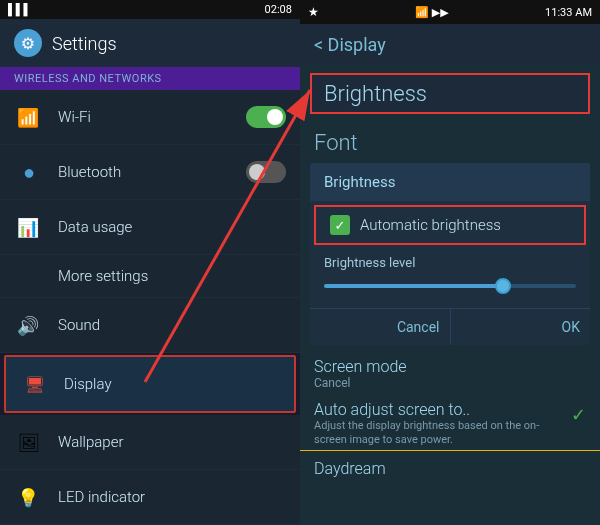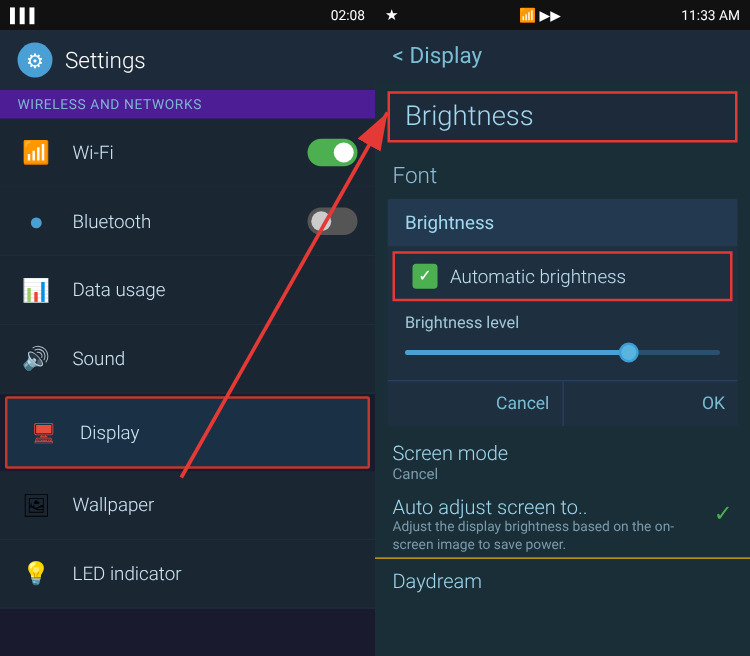--- a/index.html
+++ b/index.html
@@ -203,21 +203,21 @@
 
     .brightness-highlight-text {
       color: #a0d8ef;
       font-size: 22px;
       font-weight: 300;
     }
 
     .font-section {
       padding: 8px 14px 4px 14px;
       color: #8cbdd4;
-      font-size: 18px;
+      font-size: 22px;
       font-weight: 300;
     }
 
     .brightness-dialog {
       background: #1e3040;
       margin: 4px 10px;
       border-radius: 2px;
       overflow: hidden;
     }
 
@@ -428,20 +428,23 @@
           <div class="knob"></div>
         </div>
       </div>
     </div>
 
     <div class="menu-item">
       <div class="menu-item-icon" style="color:#e07030;">📊</div>
       <span class="menu-item-text">Data usage</span>
     </div>
 
+    <div class="more-settings-item">
+      <span class="more-settings-text">More settings</span>
+    </div>
 
 
     <div class="menu-item">
       <div class="menu-item-icon" style="color:#9b59b6;">🔊</div>
       <span class="menu-item-text">Sound</span>
     </div>
 
     <div class="menu-item selected" style="border:2px solid #c0392b; border-radius:2px; margin: 2px 4px;">
       <div class="menu-item-icon" style="color:#e74c3c; font-size:16px;">🖥</div>
       <span class="menu-item-text">Display</span>

